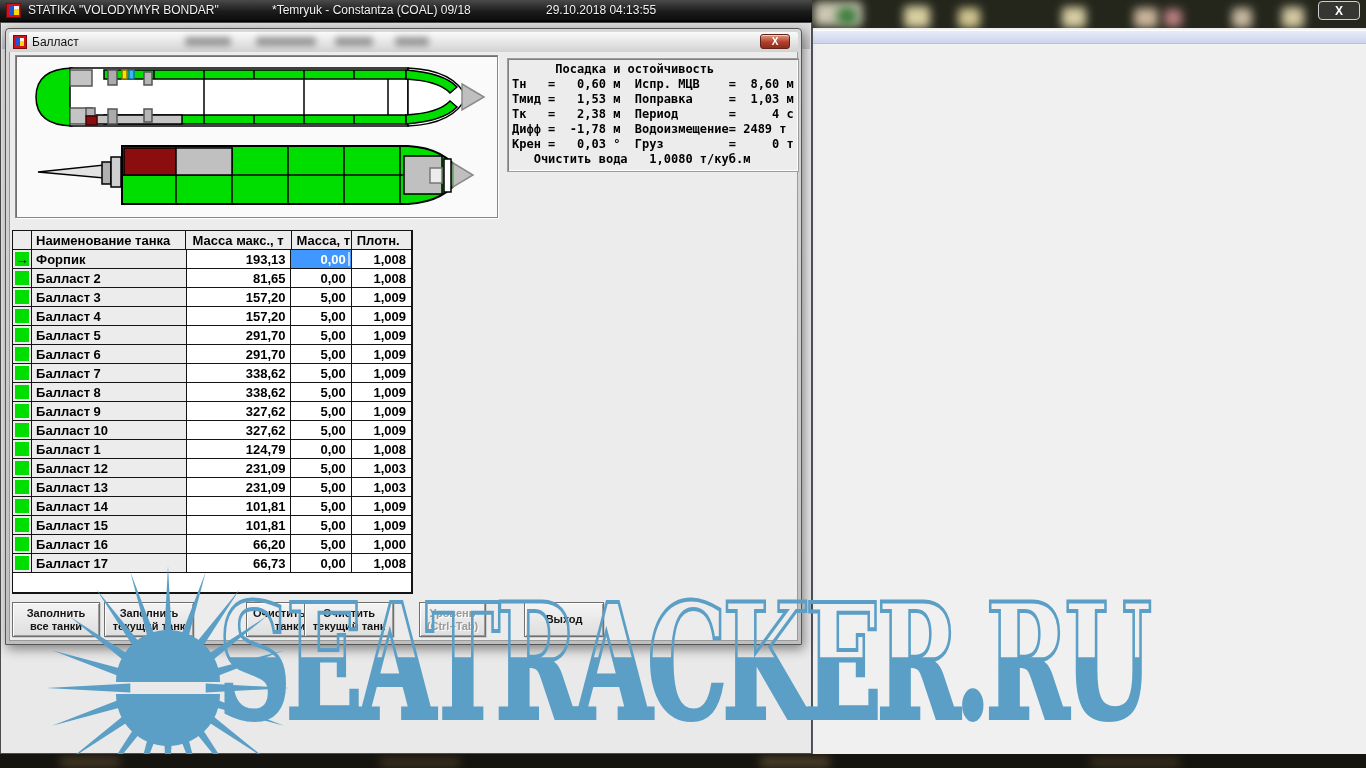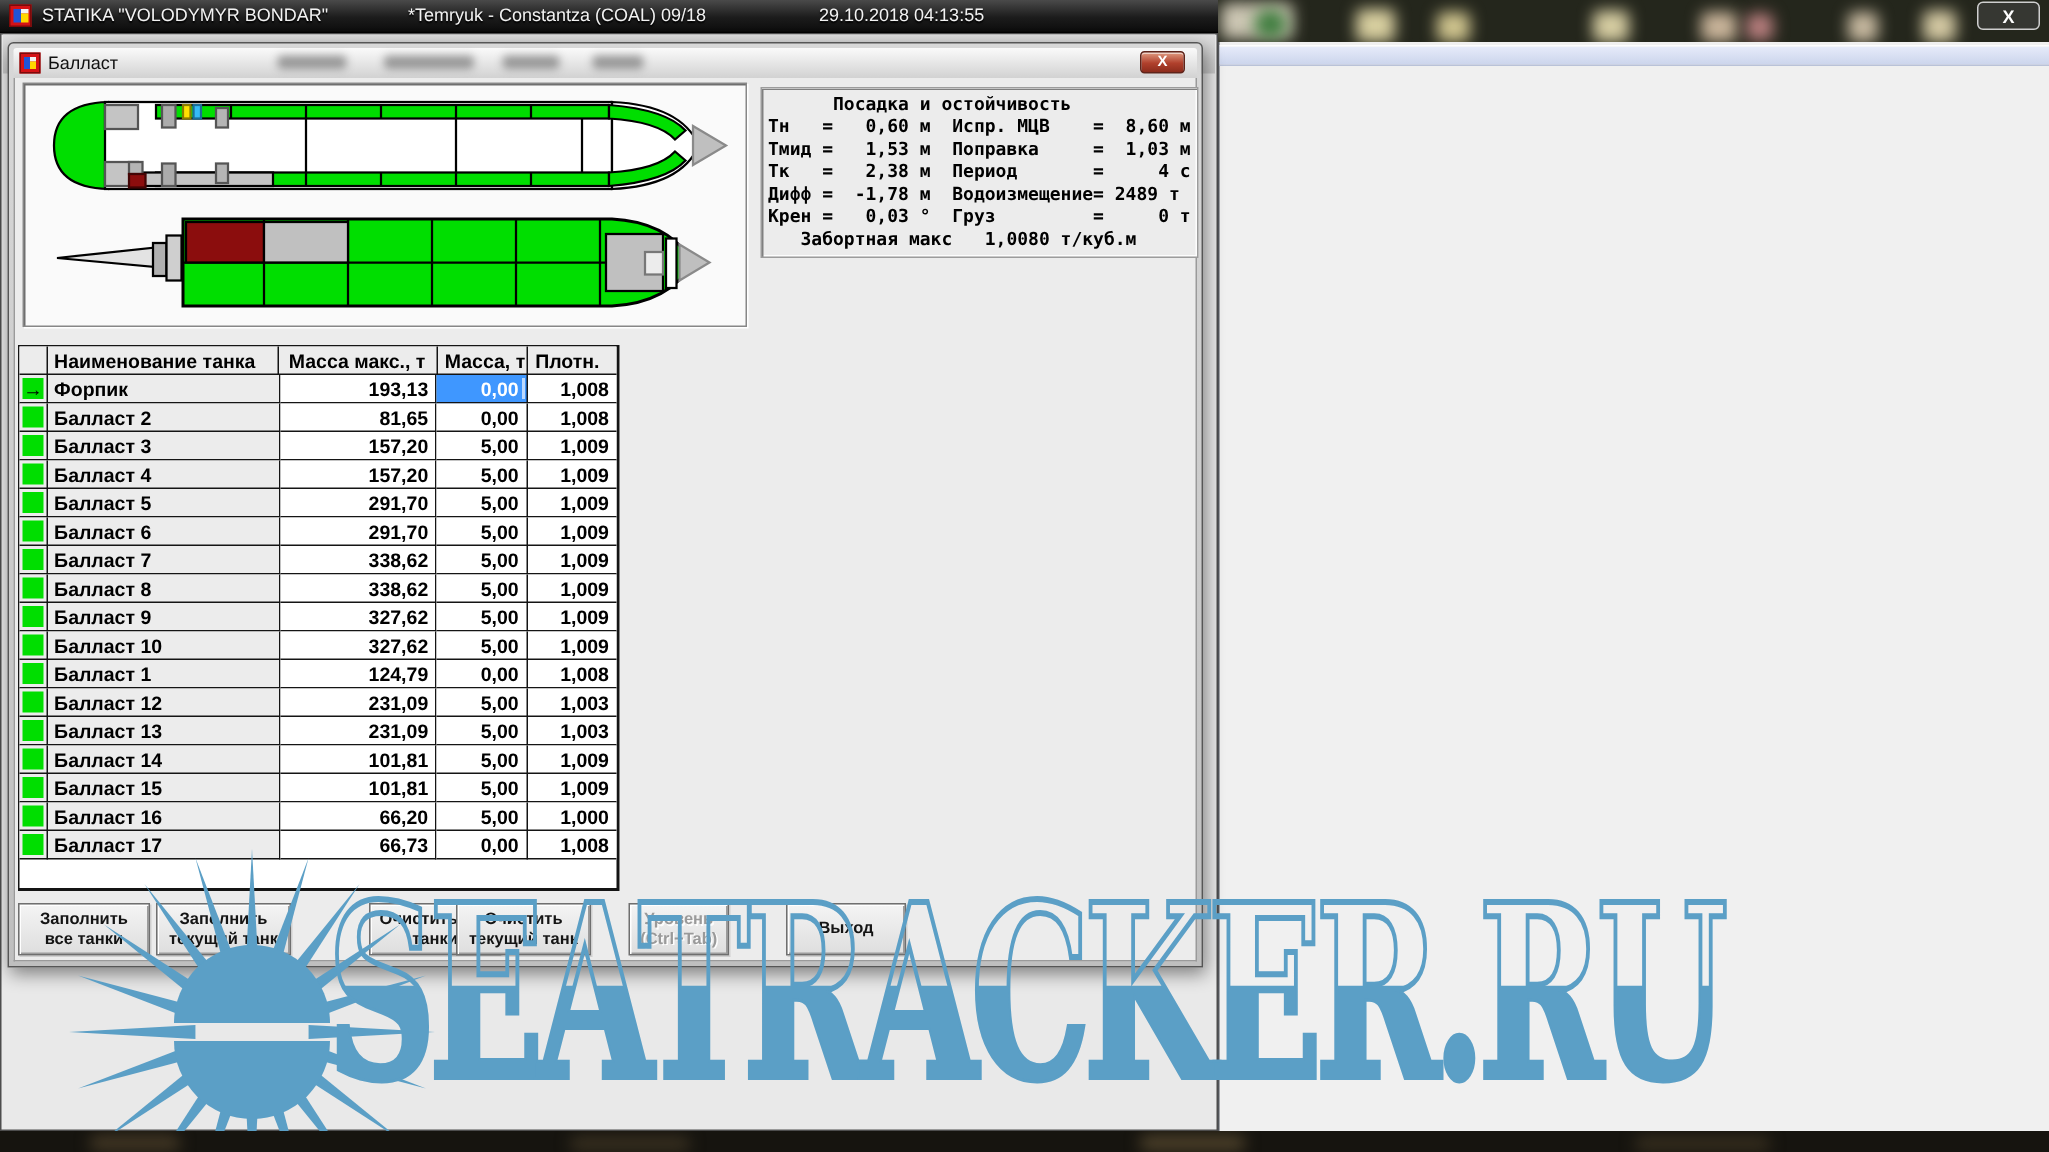--- a/index.html
+++ b/index.html
@@ -234,21 +234,21 @@
         </svg>
       </div>
 
       <div class="stability-panel">
         <div class="stab-line">      Посадка и остойчивость</div>
         <div class="stab-line">Тн   =   0,60 м  Испр. МЦВ    =  8,60 м</div>
         <div class="stab-line">Тмид =   1,53 м  Поправка     =  1,03 м</div>
         <div class="stab-line">Тк   =   2,38 м  Период       =     4 с</div>
         <div class="stab-line">Дифф =  -1,78 м  Водоизмещение= 2489 т</div>
         <div class="stab-line">Крен =   0,03 °  Груз         =     0 т</div>
-        <div class="stab-line">   Забортная макс   1,0080 т/куб.м</div>
+        <div class="stab-line">   Очистить вода   1,0080 т/куб.м</div>
       </div>
 
       <div class="tank-table">
         <div class="thead">
           <div class="tc ind"></div>
           <div class="tc h-name">Наименование танка</div>
           <div class="tc h-num">Масса макс., т</div>
           <div class="tc h-mass">Масса, т</div>
           <div class="tc h-dens">Плотн.</div>
         </div>

